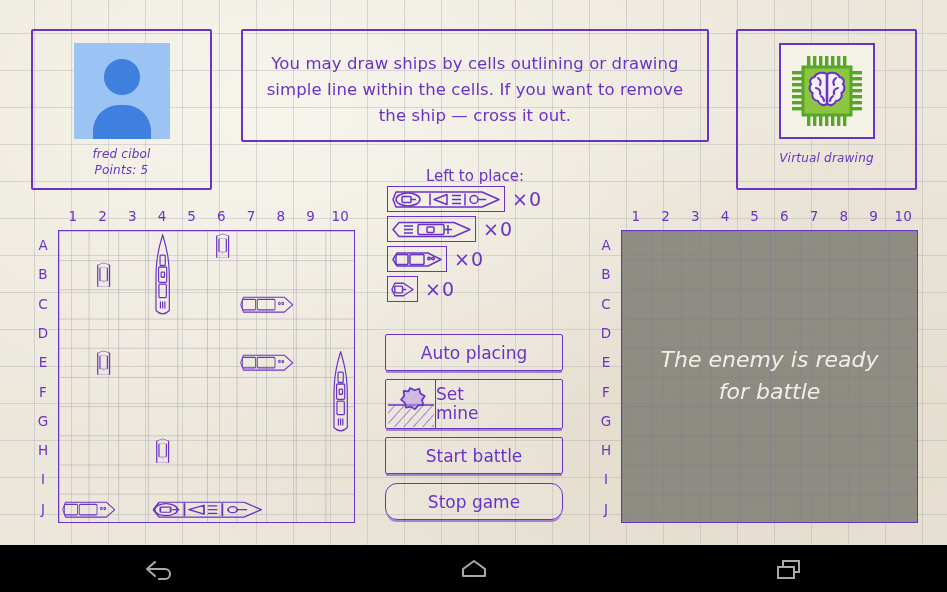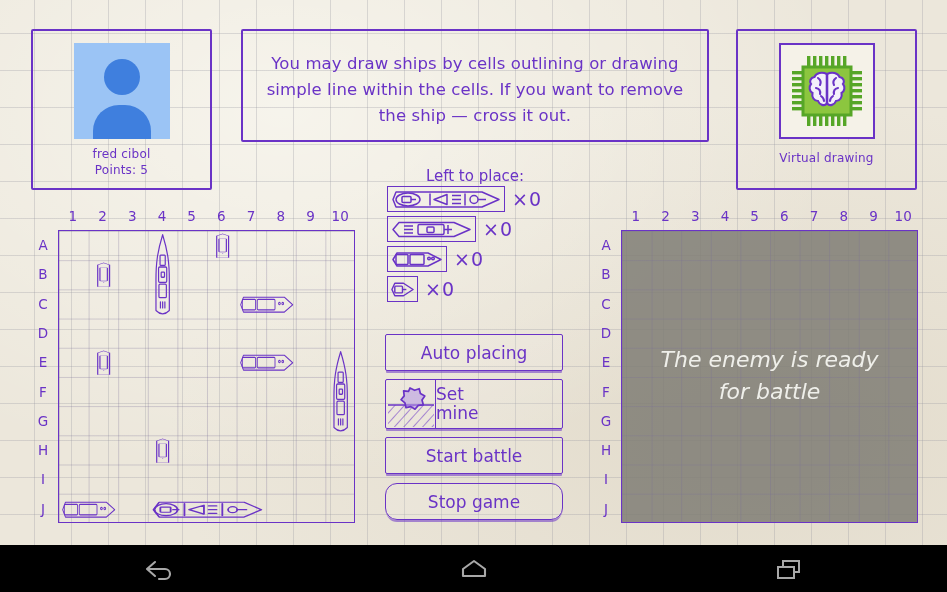--- a/index.html
+++ b/index.html
@@ -38,20 +38,21 @@
     position: absolute; left: 50%; top: 16px; width: 36px; height: 36px;
     margin-left: -18px; border-radius: 50%; background: #3F7FDE;
   }
   #player-avatar .body {
     position: absolute; left: 50%; bottom: -8px; width: 58px; height: 42px;
     margin-left: -29px; border-radius: 26px 26px 0 0; background: #3F7FDE;
   }
   .player-name, .player-points, .vp-name {
     color: #6A33C6; font-size: 12px; line-height: 16px; text-align: center;
     letter-spacing: .2px;
+    font-style: italic;
   }
   .player-name { margin-top: 7px; }
 
   
   #hint-box {
     position: absolute; left: 241px; top: 29px; width: 468px; height: 113px;
     border: 2px solid #6A33C6; border-radius: 2px;
     padding: 20px 10px 0 10px;
   }
   #hint-text {

